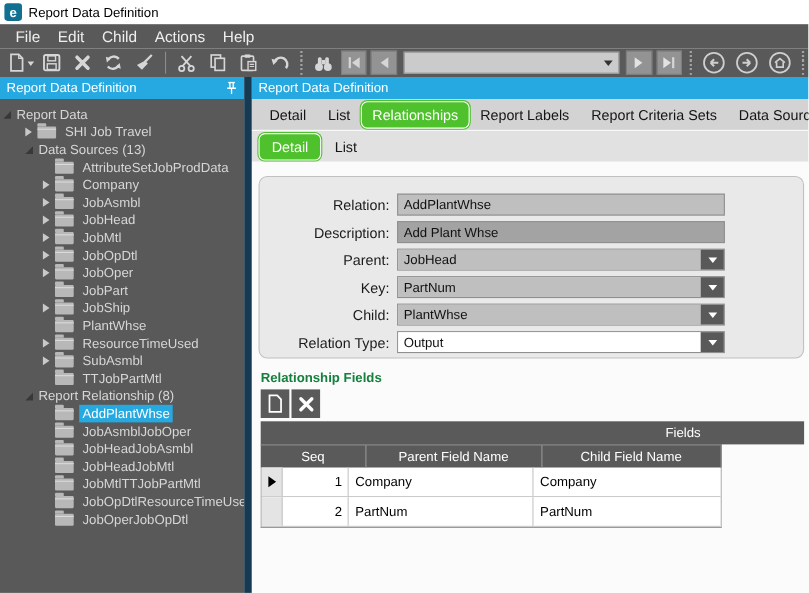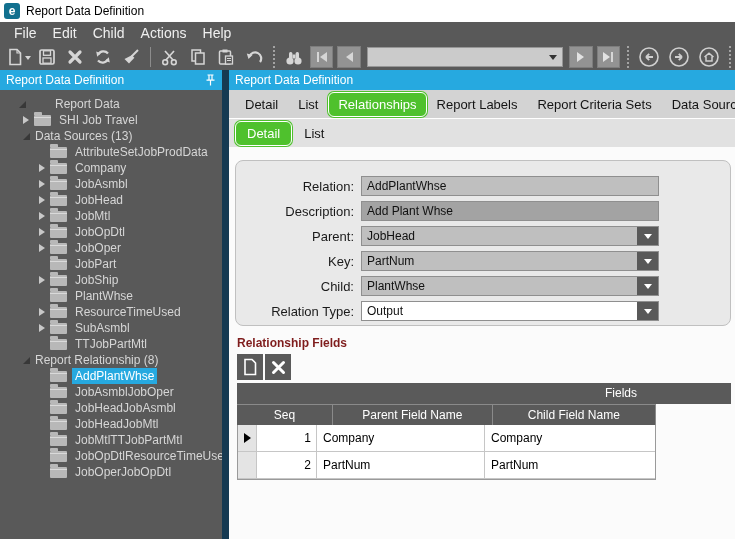--- a/index.html
+++ b/index.html
@@ -41,21 +41,21 @@
   .v-divider { width:7px; background:#163a52; }
   .right-panel { flex:1; background:#fbfbfb; display:flex; flex-direction:column; min-width:0; }
 
   .panel-header { height:20px; background:#26a9e0; color:#fff; font-size:12px;
                   display:flex; align-items:center; padding:0 6px; flex:none; }
   .panel-header .spacer { flex:1; }
 
   
   .tree { padding-top:6px; font-size:12px; color:#d6d6d6; overflow:hidden; }
   .tree-item { height:16px; display:flex; align-items:center; cursor:default; white-space:nowrap; }
-  .lvl0 { padding-left:16px;gap:24px; } .lvl1 { padding-left:20px; } .lvl2 { padding-left:36px; }
+  .lvl0 { padding-left:0; } .lvl1 { padding-left:20px; } .lvl2 { padding-left:36px; }
   .exp { width:12px; flex:none; display:flex; align-items:center; justify-content:center; }
   .exp.collapsed::before { content:""; width:0; height:0; border-top:4px solid transparent;
        border-bottom:4px solid transparent; border-left:6px solid #c9c9c9; }
   .exp.expanded::before { content:""; width:0; height:0; border-bottom:7px solid #383838; border-left:7px solid transparent; }
   .exp.hidden::before { content:""; }
   .folder-icon { width:17px; height:11px; background:#b8b8b8; border-radius:1px; margin:0 5px 0 2px;
                  position:relative; flex:none; }
   .folder-icon::before { content:""; position:absolute; top:-3px; left:0; width:8px; height:3px;
                  background:#b8b8b8; border-radius:1px 1px 0 0; }
   .folder-icon::after { content:""; position:absolute; top:2px; left:0; right:0; height:1px; background:#dadada; }
@@ -82,21 +82,21 @@
                display:flex; align-items:center; padding-left:5px; }
   .field-box.readonly { background:#bfbfbf; }
   input.field-box { background:#a3a3a3; outline:none; font-family:"Liberation Sans", sans-serif; }
   .combo { width:298px; height:20px; border:1px solid #8f8f8f; display:flex; }
   .combo .val { flex:1; font-size:12px; color:#111; display:flex; align-items:center; padding-left:5px; }
   .combo.gray .val { background:#bfbfbf; }
   .combo.white .val { background:#ffffff; }
   .drop-btn { width:21px; background:#595959; display:flex; align-items:center; justify-content:center; flex:none; }
   .drop-btn::before { content:""; width:0; height:0; border:4px solid transparent; border-top:5px solid #fff; margin-top:5px; }
 
-  .rf-title { font-weight:bold; font-size:12px; color:#7f1d1d; margin:10px 0 4px 2px; }
+  .rf-title { font-weight:bold; font-size:12px; color:#15803d; margin:10px 0 4px 2px; }
   .rf-buttons { display:flex; gap:2px; margin:0 0 3px 2px; }
   .rf-btn { width:26px; height:26px; background:#5a5a5a; display:flex; align-items:center; justify-content:center; }
 
   .grid { margin-left:2px; font-size:12px; }
   .grid-band { width:494px; height:21px; background:#5a5a5a; color:#fff; position:relative; }
   .grid-band span { position:absolute; left:368px; top:3px; }
   .grid-header { display:flex; width:419px; }
   .gh-cell { background:#5a5a5a; color:#fff; height:21px; display:flex; align-items:center; justify-content:center;
              border-top:1px solid #8a8a8a; border-right:1px solid #8a8a8a; }
   .gh-seq { width:101px; } .gh-parent { width:168px; } .gh-child { width:172px; }

